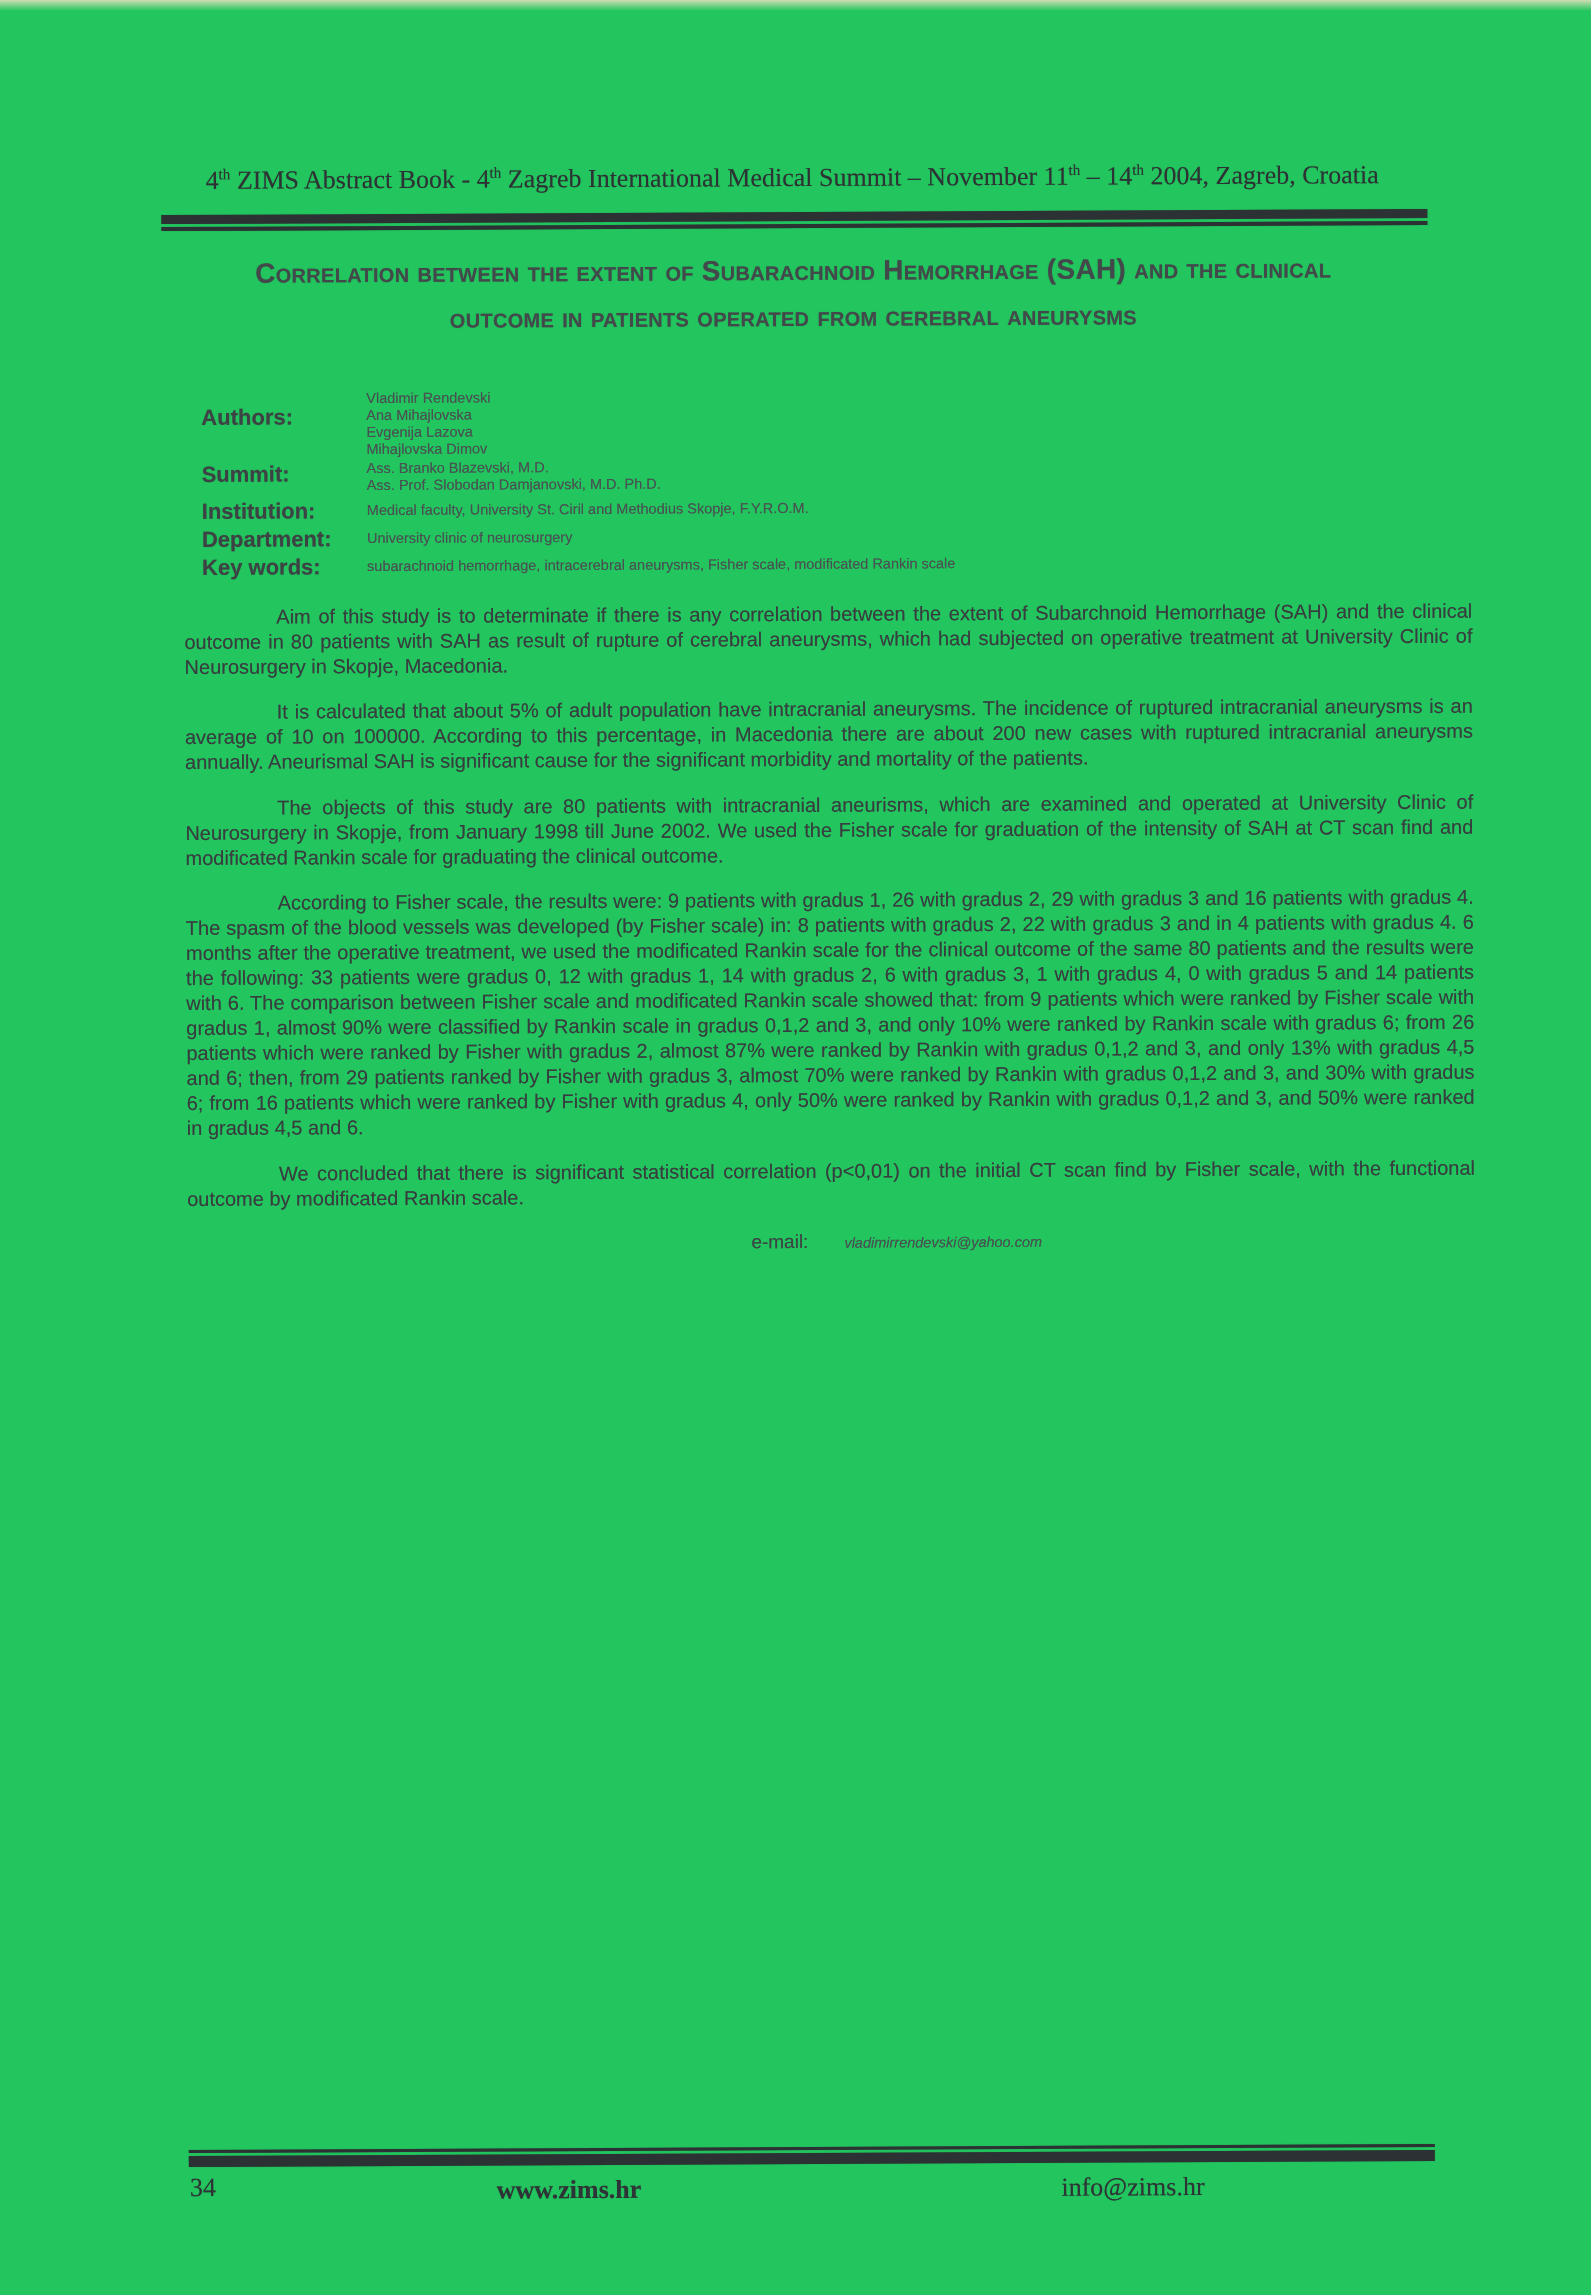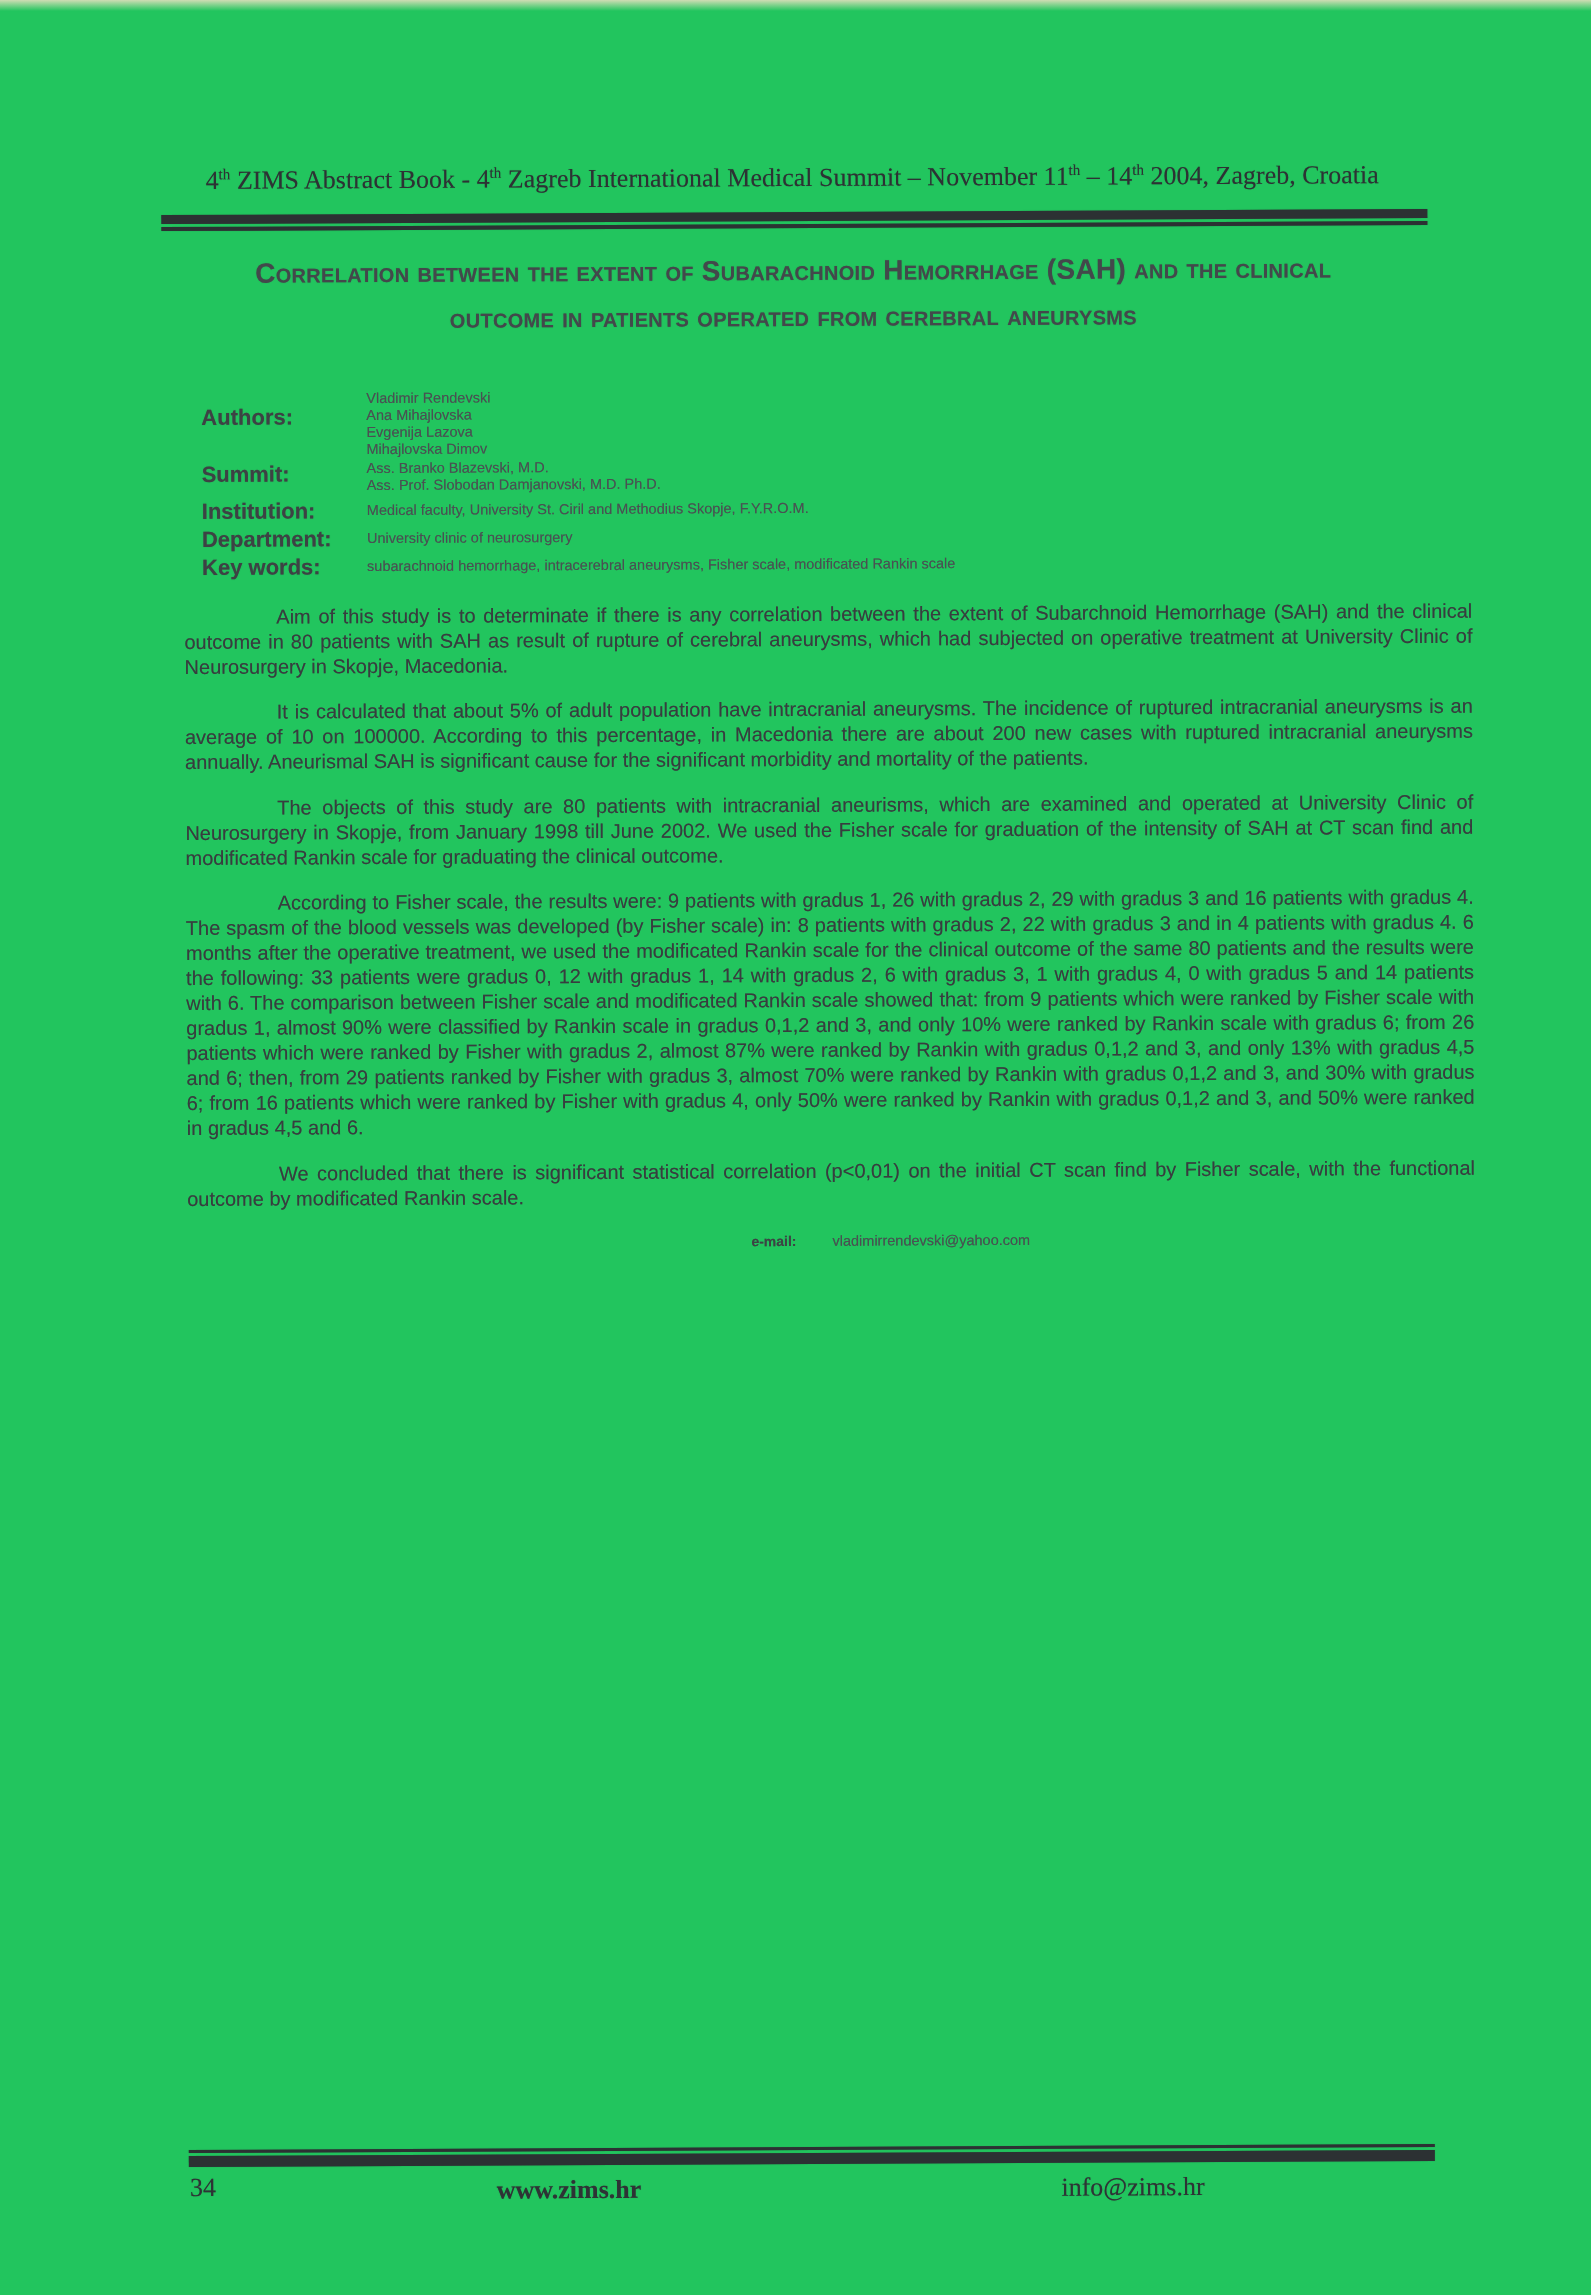--- a/index.html
+++ b/index.html
@@ -69,22 +69,22 @@
     position:absolute; left:186px; top:602px; width:1288px;
     font-size:20px; line-height:25px;
     text-align:justify; color:#383d3f;
     text-shadow:0 0 0.6px rgba(56,61,63,0.5);
   }
   .bodytext p{ margin:0 0 20.4px 0; text-indent:92px; }
   .email-line{
     display:flex; align-items:baseline; gap:36px;
     margin:10.5px 0 0 564px;
   }
-  .email-label{ font-weight:700; font-size:14px; color:#3d4244; }
-  .email-value{ font-size:14.5px; color:#4b5053; }
+  .email-label{ font-weight:400; font-size:19px; color:#3d4244; }
+  .email-value{ font-size:14.5px; color:#4b5053;font-style:italic; }
 
   
   .fr-thin { left:183px; top:2147px; width:1246px; height:3.3px;  }
   .fr-thick{ left:183px; top:2153px; width:1246px; height:11.2px; }
   .footer-text{
     position:absolute; font-family:"Liberation Serif", serif;
     font-size:26px; color:#2e3335; text-shadow:0 0 0.7px rgba(46,51,53,0.5);
     white-space:nowrap;
   }
   .footer-num { left:184px; top:2170px; }

